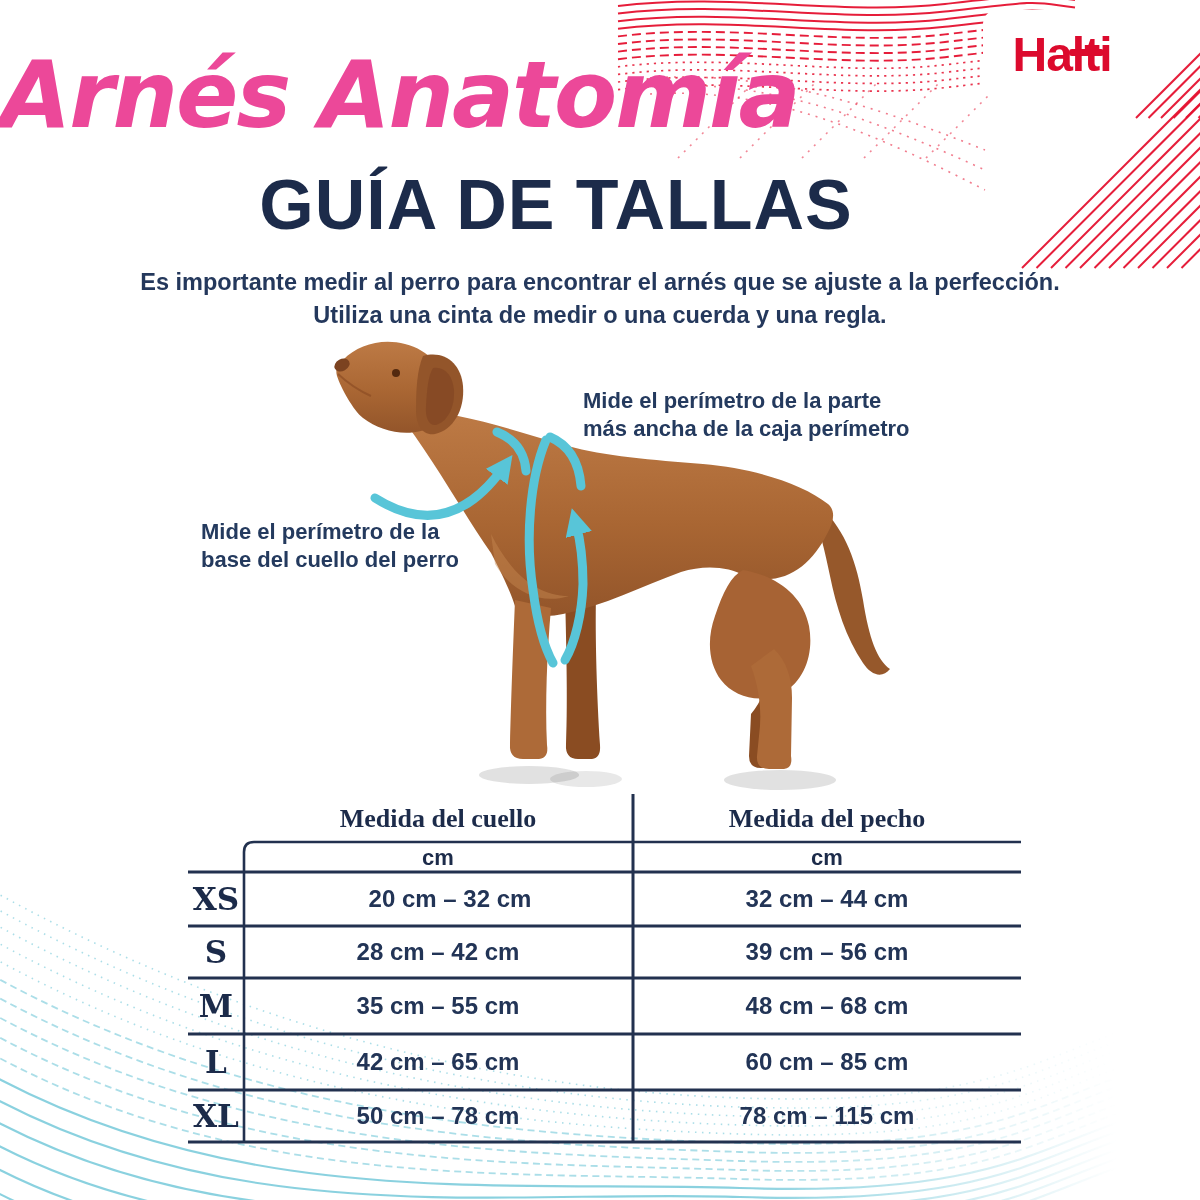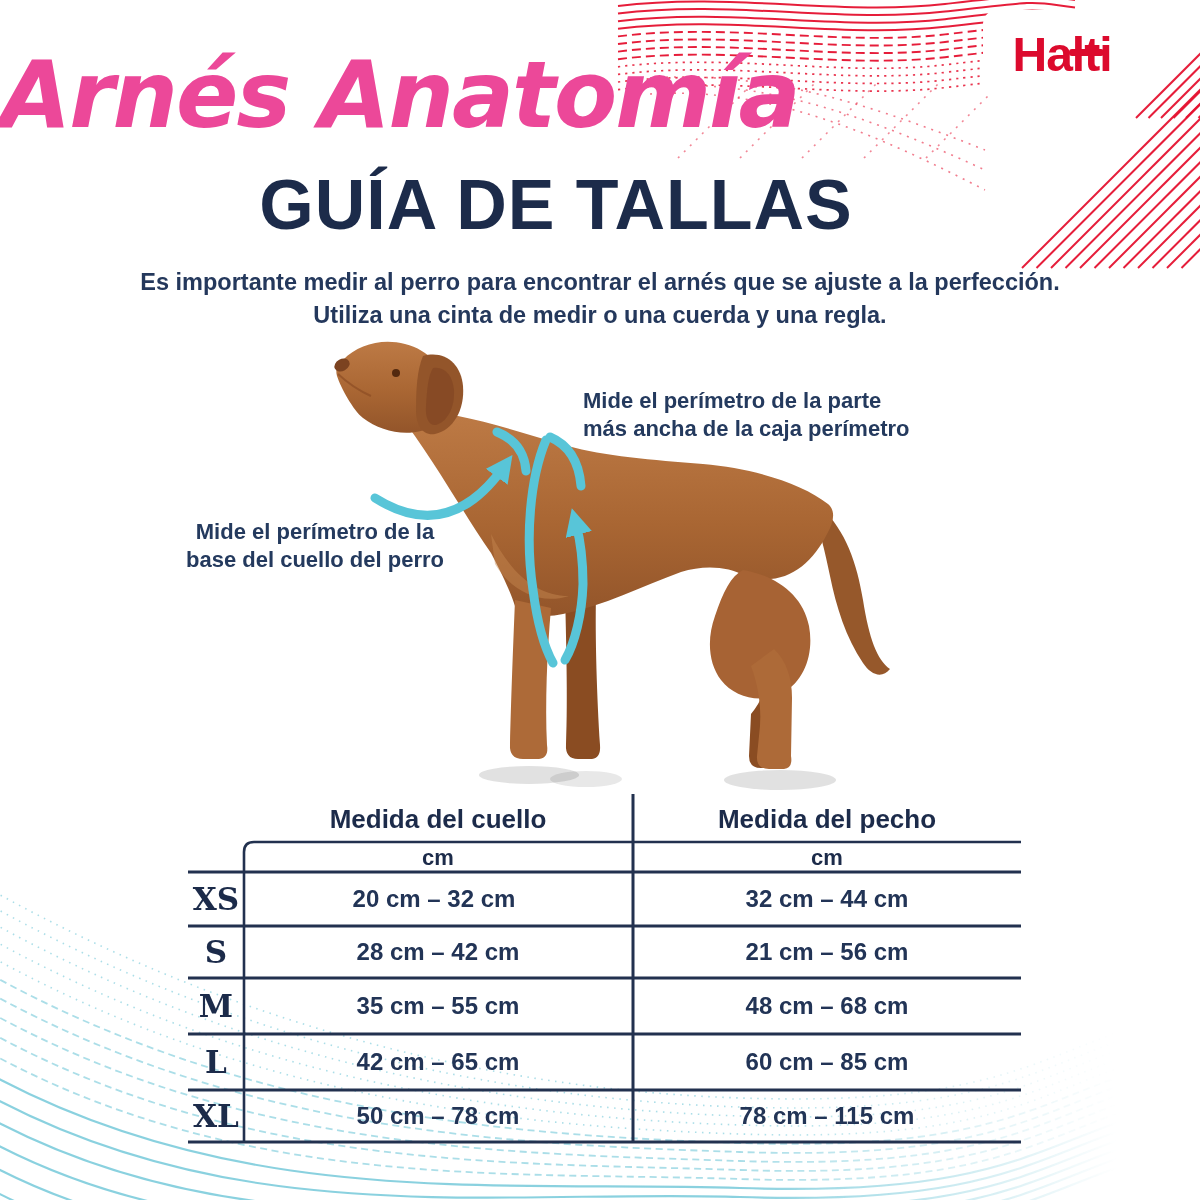--- a/index.html
+++ b/index.html
@@ -11,29 +11,29 @@
   .title-script{left:0;top:40px;width:1124px;
     font-family:"DejaVu Sans",sans-serif;font-style:italic;font-weight:700;
     font-size:92px;line-height:112px;letter-spacing:-2px;color:#ec4899;white-space:nowrap;}
   .title-main{left:0;top:170px;width:1072px;text-align:center;
     font-weight:700;font-size:70px;line-height:70px;letter-spacing:1px;color:#1c2b4a;white-space:nowrap;margin-left:20px;}
   .intro{left:0;top:266px;width:1200px;text-align:center;
     font-weight:700;font-size:23.5px;line-height:32.5px;color:#24385c;}
   
   .note{font-weight:700;font-size:22px;line-height:27.5px;color:#243a5e;}
   .note-chest{left:583px;top:387px;text-align:left;}
-  .note-neck{left:315px;top:518px;transform:translateX(-50%);text-align:center;white-space:nowrap;}
+  .note-neck{left:330px;top:518px;transform:translateX(-50%);white-space:nowrap;}
   
   .logo-box{left:983px;top:10px;width:158px;height:88px;background:#ffffff;border-radius:14px;}
   .logo-text{position:absolute;left:0;top:0;width:100%;height:100%;display:flex;align-items:center;justify-content:center;
     color:#dc0a2d;font-weight:700;font-size:48px;letter-spacing:-1px;font-family:"Liberation Sans",sans-serif;}
   .logo-bar{position:absolute;left:86px;top:39px;width:35px;height:6.5px;background:#dc0a2d;border-radius:3px;}
   
   .tcell{position:absolute;transform:translate(-50%,-50%);white-space:nowrap;color:#1c2b4a;}
-  .thead{font-family:Liberation Sans, sans-serif;font-weight:700;font-size:26px;}
+  .thead{font-family:Liberation Serif, serif;font-weight:700;font-size:26px;}
   .tunit{font-family:Liberation Sans, sans-serif;font-weight:700;font-size:22px;}
   .tsize{font-family:"DejaVu Serif",serif;font-weight:700;font-size:31px;}
   .tval{font-family:"Liberation Sans",sans-serif;font-weight:700;font-size:24px;color:#223456;}
 </style>
 </head>
 <body>
 
 <div class="canvas">
 
   <svg id="art" viewBox="0 0 1200 1200">
@@ -178,26 +178,26 @@
     <div>base del cuello del perro</div>
   </div>
 
   <div>
     <div class="tcell thead" style="left:438px;top:819px">Medida del cuello</div>
     <div class="tcell thead" style="left:827px;top:819px">Medida del pecho</div>
     <div class="tcell tunit" style="left:438px;top:858px">cm</div>
     <div class="tcell tunit" style="left:827px;top:858px">cm</div>
 
     <div class="tcell tsize" style="left:216px;top:899px">XS</div>
-    <div class="tcell tval" style="left:434px;top:899px">20 cm – 32 cm</div>
+    <div class="tcell tval" style="left:450px;top:899px">20 cm – 32 cm</div>
     <div class="tcell tval" style="left:827px;top:899px">32 cm – 44 cm</div>
 
     <div class="tcell tsize" style="left:216px;top:952px">S</div>
     <div class="tcell tval" style="left:438px;top:952px">28 cm – 42 cm</div>
-    <div class="tcell tval" style="left:827px;top:952px">21 cm – 56 cm</div>
+    <div class="tcell tval" style="left:827px;top:952px">39 cm – 56 cm</div>
 
     <div class="tcell tsize" style="left:216px;top:1006px">M</div>
     <div class="tcell tval" style="left:438px;top:1006px">35 cm – 55 cm</div>
     <div class="tcell tval" style="left:827px;top:1006px">48 cm – 68 cm</div>
 
     <div class="tcell tsize" style="left:216px;top:1062px">L</div>
     <div class="tcell tval" style="left:438px;top:1062px">42 cm – 65 cm</div>
     <div class="tcell tval" style="left:827px;top:1062px">60 cm – 85 cm</div>
 
     <div class="tcell tsize" style="left:216px;top:1116px">XL</div>

